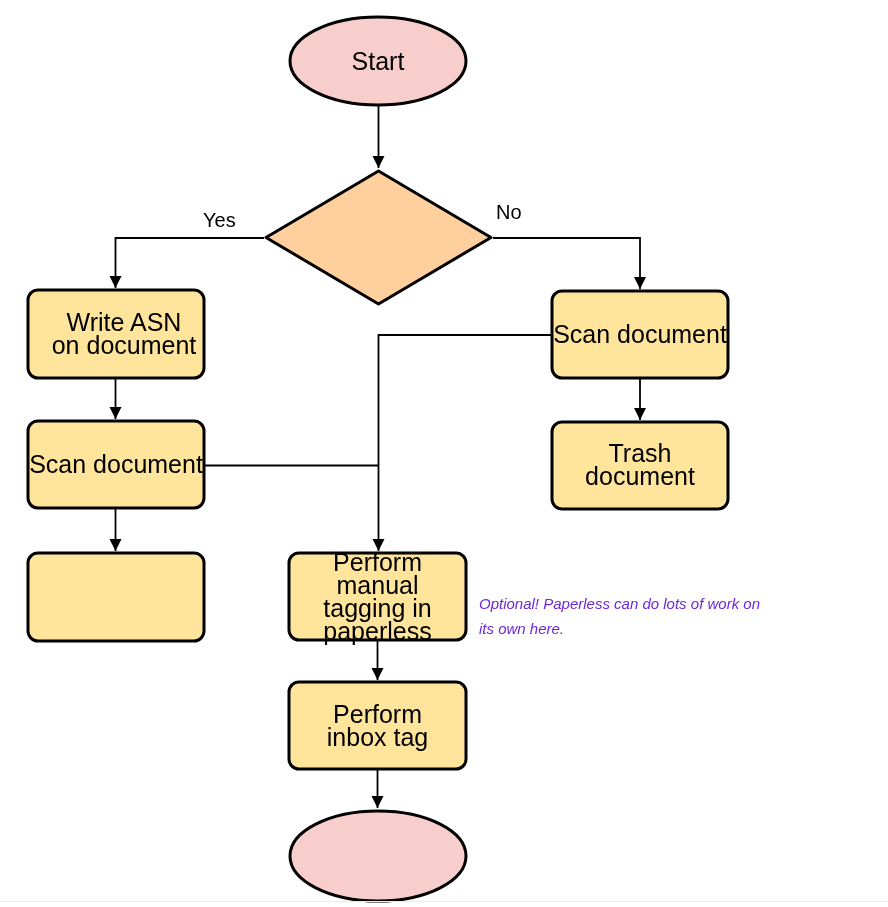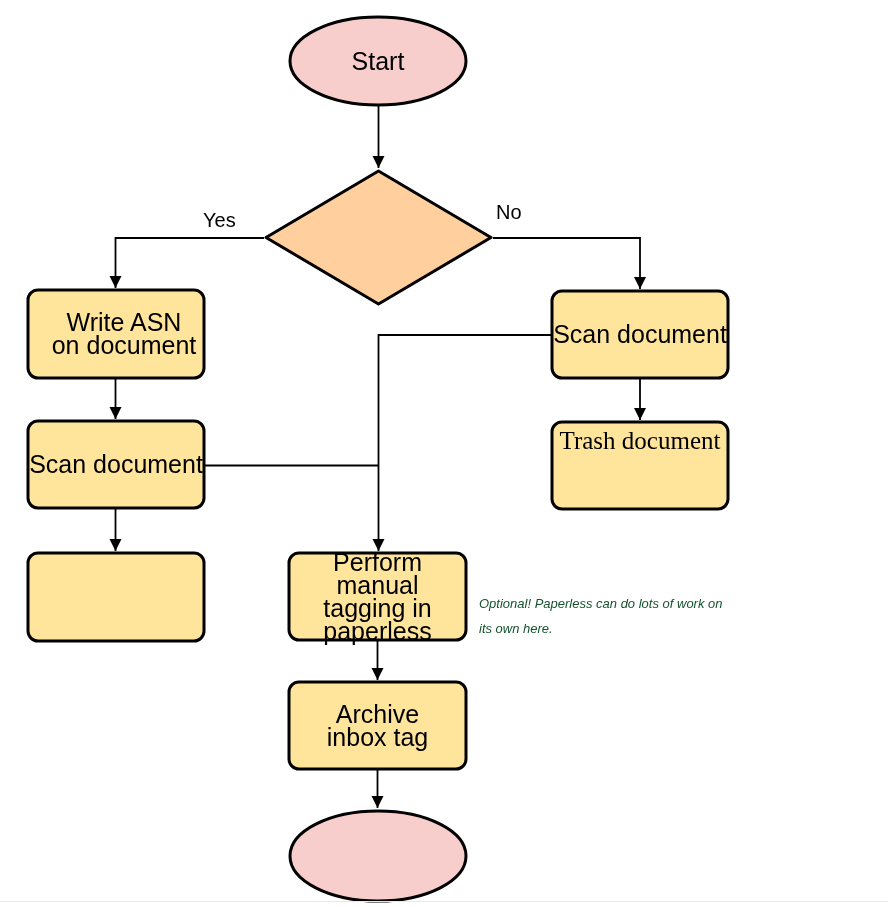--- a/index.html
+++ b/index.html
@@ -8,21 +8,21 @@
   .canvas { position:relative; width:888px; height:907px; background:#ffffff; overflow:hidden; }
   .canvas > svg { position:absolute; left:0; top:0; }
   .edge { fill:none; stroke:#000000; stroke-width:1.8px; }
   .shape { stroke:#000000; stroke-width:3px; stroke-linejoin:round; }
   .node-label {
     position:absolute; display:flex; align-items:center; justify-content:center;
     text-align:center; font-size:25px; line-height:23px; color:#000;
     white-space:pre-line; pointer-events:none;
   }
   .edge-label { position:absolute; font-size:20px; line-height:22px; color:#000; text-align:left; }
-  .annotation { position:absolute; font-size:13px; font-style:italic; line-height:25px; white-space:pre-line; color:#14532d; }
+  .annotation { position:absolute; font-size:15px; font-style:italic; line-height:25px; white-space:pre-line; color:#6d28d9; }
   .bottom-line { position:absolute; left:0; top:901px; width:888px; height:1px; background:#e9e9e9; }
 </style>
 </head>
 <body>
 
 <div class="canvas">
 
   <svg width="888" height="907" viewBox="0 0 888 907">
     <defs>
       <marker id="arrow" viewBox="0 0 14 14" markerWidth="14" markerHeight="14" refX="13" refY="7" orient="auto" markerUnits="userSpaceOnUse">
@@ -53,25 +53,25 @@
     <rect class="shape" x="289" y="553" width="177" height="87" rx="10" fill="#ffe49c"></rect>
     <rect class="shape" x="289" y="682" width="177" height="87" rx="10" fill="#ffe49c"></rect>
     <ellipse class="shape" cx="378" cy="856" rx="88" ry="45" fill="#f8cecc"></ellipse>
   </svg>
 
   <div class="node-label" style="left:290px; top:17px; width:176px; height:88px;">Start</div>
   <div class="node-label" style="left:28px; top:290px; width:176px; height:88px;margin-left:8px;">Write ASN
 on document</div>
   <div class="node-label" style="left:28px; top:421px; width:176px; height:87px;">Scan document</div>
   <div class="node-label" style="left:552px; top:291px; width:176px; height:87px;">Scan document</div>
-  <div class="node-label" style="left:552px; top:397px; width:176px; height:86px;font-family:Liberation Serif, serif;">Trash document</div>
+  <div class="node-label" style="left:552px; top:422px; width:176px; height:86px;">Trash document</div>
   <div class="node-label" style="left:289px; top:553px; width:177px; height:87px;border-radius:6px;">Perform manual
 tagging in
 paperless</div>
-  <div class="node-label" style="left:289px; top:682px; width:177px; height:87px;">Archive
+  <div class="node-label" style="left:289px; top:682px; width:177px; height:87px;">Perform
 inbox tag</div>
 
   <div class="edge-label" style="left:203px; top:209px; width:54px;">Yes</div>
   <div class="edge-label" style="left:496px; top:201px; width:52px;">No</div>
 
   <div class="annotation" style="left:479px; top:591px; width:410px;">Optional! Paperless can do lots of work on
 its own here.</div>
 
   <div class="bottom-line"></div>
 </div>

